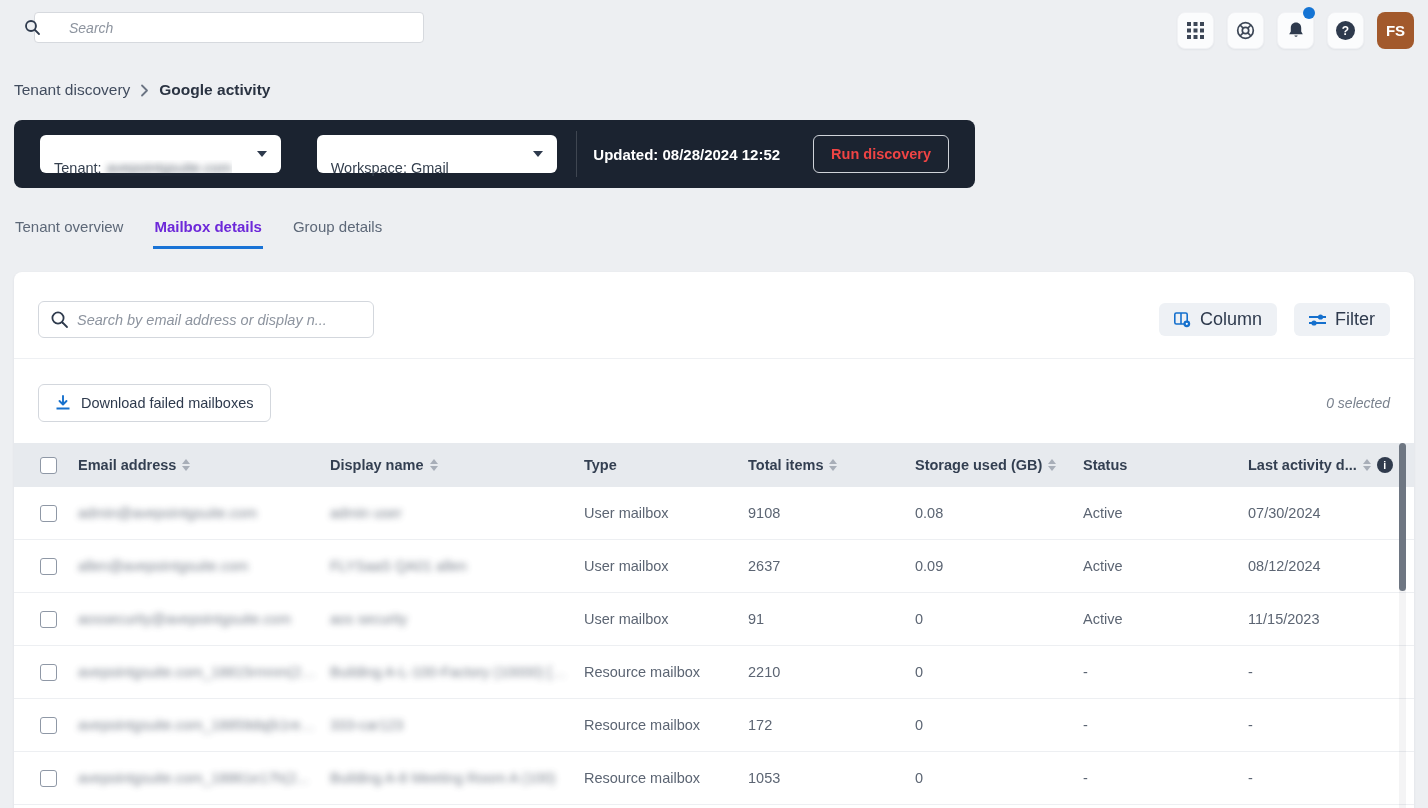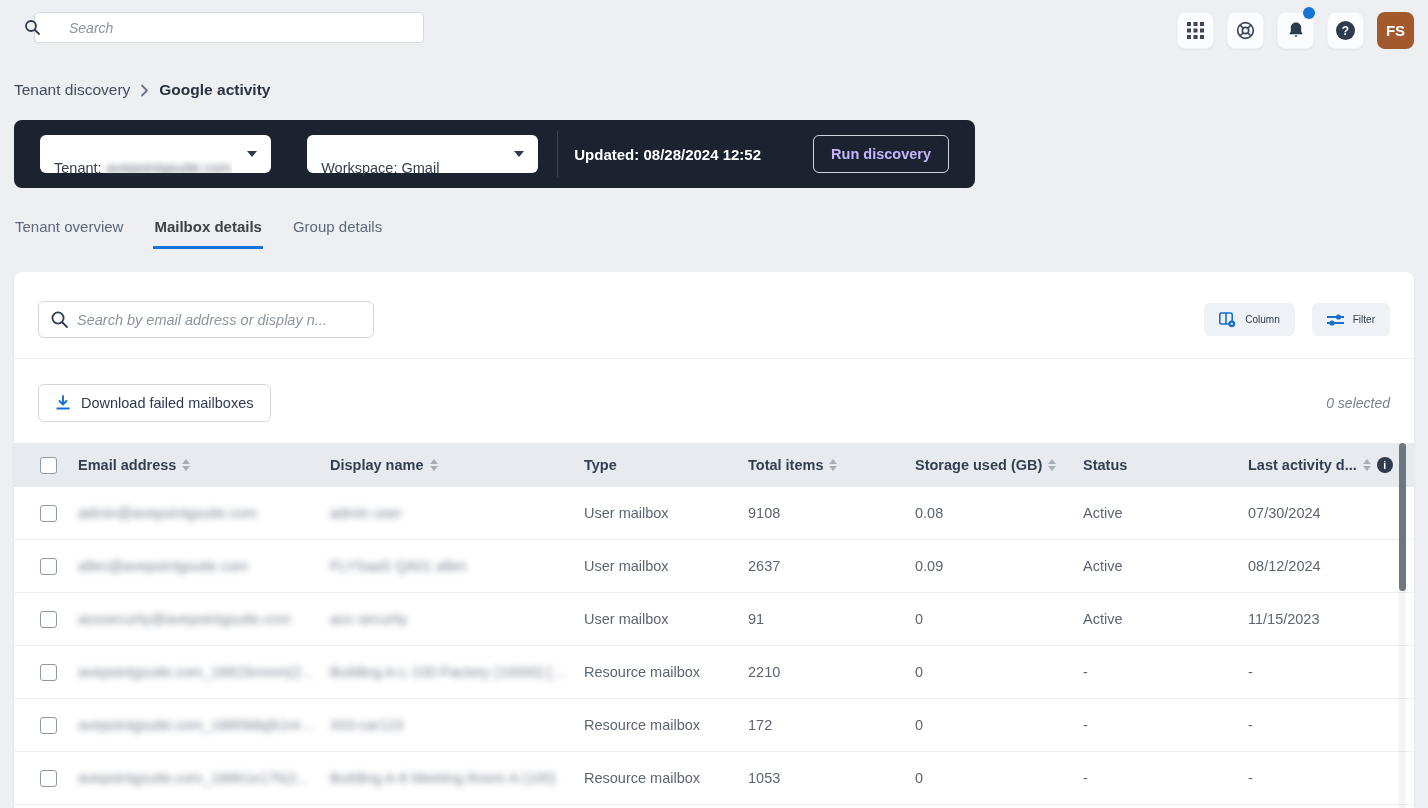--- a/index.html
+++ b/index.html
@@ -56,49 +56,49 @@
   .dd{
     background:#fff;border-radius:6px;height:38px;width:244px;display:flex;align-items:center;
     justify-content:space-between;padding:0 14px;font-size:14.5px;color:#35404f;cursor:pointer;
   }
   .dd + .dd{margin-left:36px;}
   .dd .dd-text{display:flex;gap:5px;white-space:nowrap;overflow:hidden;margin-top:28px;}
   .caret{width:0;height:0;border-left:5px solid transparent;border-right:5px solid transparent;border-top:6px solid #2e3a4d;flex:none;margin-left:8px;}
   .vdiv{width:1px;height:46px;background:rgba(255,255,255,.16);margin:0 0 0 19px;}
   .updated{color:#fff;font-weight:700;font-size:15px;margin-left:16px;white-space:nowrap;}
   .run-btn{
-    margin-left:52px;height:38px;padding:0 17px;border:1px solid #cfd3d9;border-radius:6px;background:transparent;
-    color:#c4b5fd;font-weight:700;font-size:14.5px;cursor:pointer;font-family:inherit;white-space:nowrap;
+    margin-left:33px;height:38px;padding:0 17px;border:1px solid #cfd3d9;border-radius:6px;background:transparent;
+    color:#ef4444;font-weight:700;font-size:14.5px;cursor:pointer;font-family:inherit;white-space:nowrap;
   }
   .blurred{filter:blur(3px);opacity:.8;}
 
   
   .tabs{display:flex;gap:29px;margin:30px 14px 0;}
   .tab{
     background:none;border:none;font-family:inherit;font-size:15px;color:#5d6878;cursor:pointer;
     padding:0 1px 11px;border-bottom:3px solid transparent;
   }
-  .tab.active{color:#404040;font-weight:700;border-bottom-color:var(--active-tab-underline);}
+  .tab.active{color:#6d28d9;font-weight:700;border-bottom-color:var(--active-tab-underline);}
 
   
   .card{
     position:relative;margin:23px 14px 0;width:1400px;height:560px;background:#fff;border-radius:8px;
     box-shadow:0 1px 3px rgba(20,30,50,.07);padding-top:29px;overflow:hidden;
   }
   .card-toolbar{display:flex;justify-content:space-between;align-items:center;margin:0 24px;height:37px;}
   .table-search{position:relative;width:336px;}
   .table-search input{
     width:100%;height:37px;border:1px solid #d3d7dd;border-radius:6px;background:#fff;
     padding:0 10px 0 38px;font-size:14.5px;color:#323d4f;outline:none;font-family:inherit;
   }
   .table-search .mag{position:absolute;left:12px;top:9px;}
   .toolbar-buttons{display:flex;gap:17px;}
   .chip-btn{
     display:flex;align-items:center;gap:9px;height:33px;padding:0 15px;border:none;border-radius:6px;
-    background:#eef1f5;font-size:10px;color:#2e3a4d;cursor:pointer;font-family:inherit;
+    background:#eef1f5;font-size:18px;color:#2e3a4d;cursor:pointer;font-family:inherit;
   }
   .hdiv{margin-top:20px;border-top:1px solid #eef0f3;}
   .download-row{display:flex;justify-content:space-between;align-items:center;margin:25px 24px 0;}
   .download-btn{
     display:flex;align-items:center;gap:10px;height:38px;padding:0 16px;border:1px solid #d3d7dd;border-radius:6px;
     background:#fff;font-size:14.5px;color:#2e3a4d;cursor:pointer;font-family:inherit;
   }
   .selected-count{font-style:italic;color:#7a828e;font-size:14px;}
 
   

